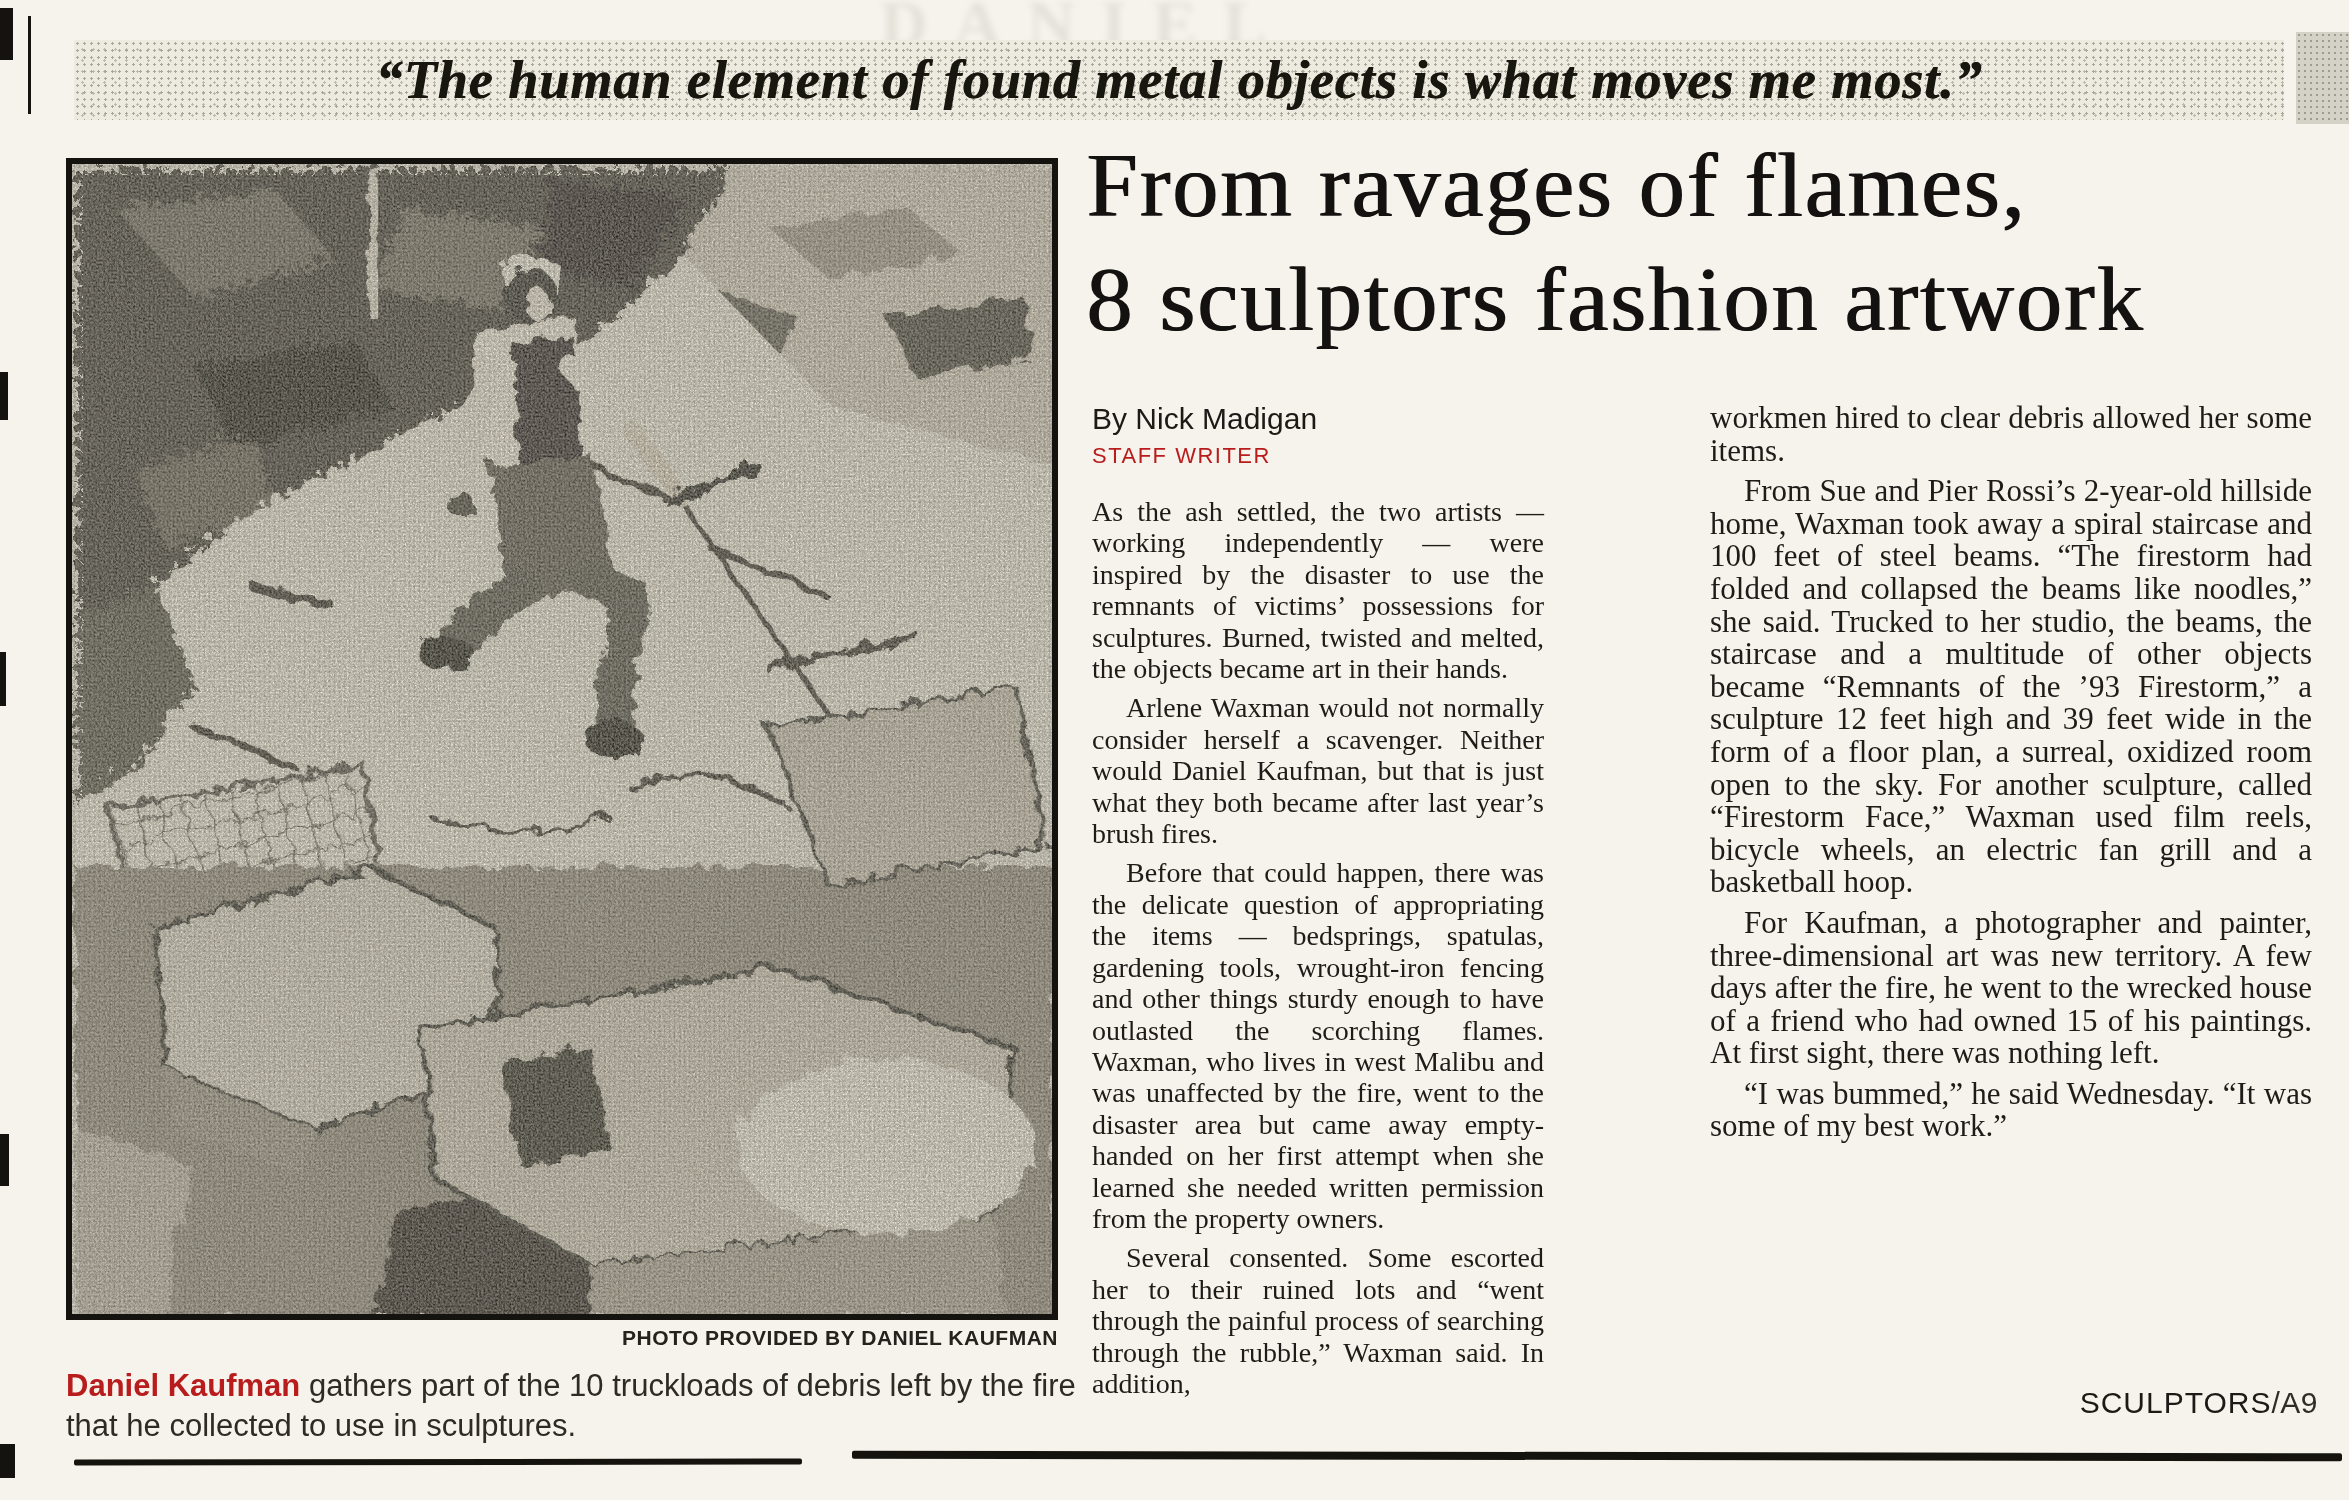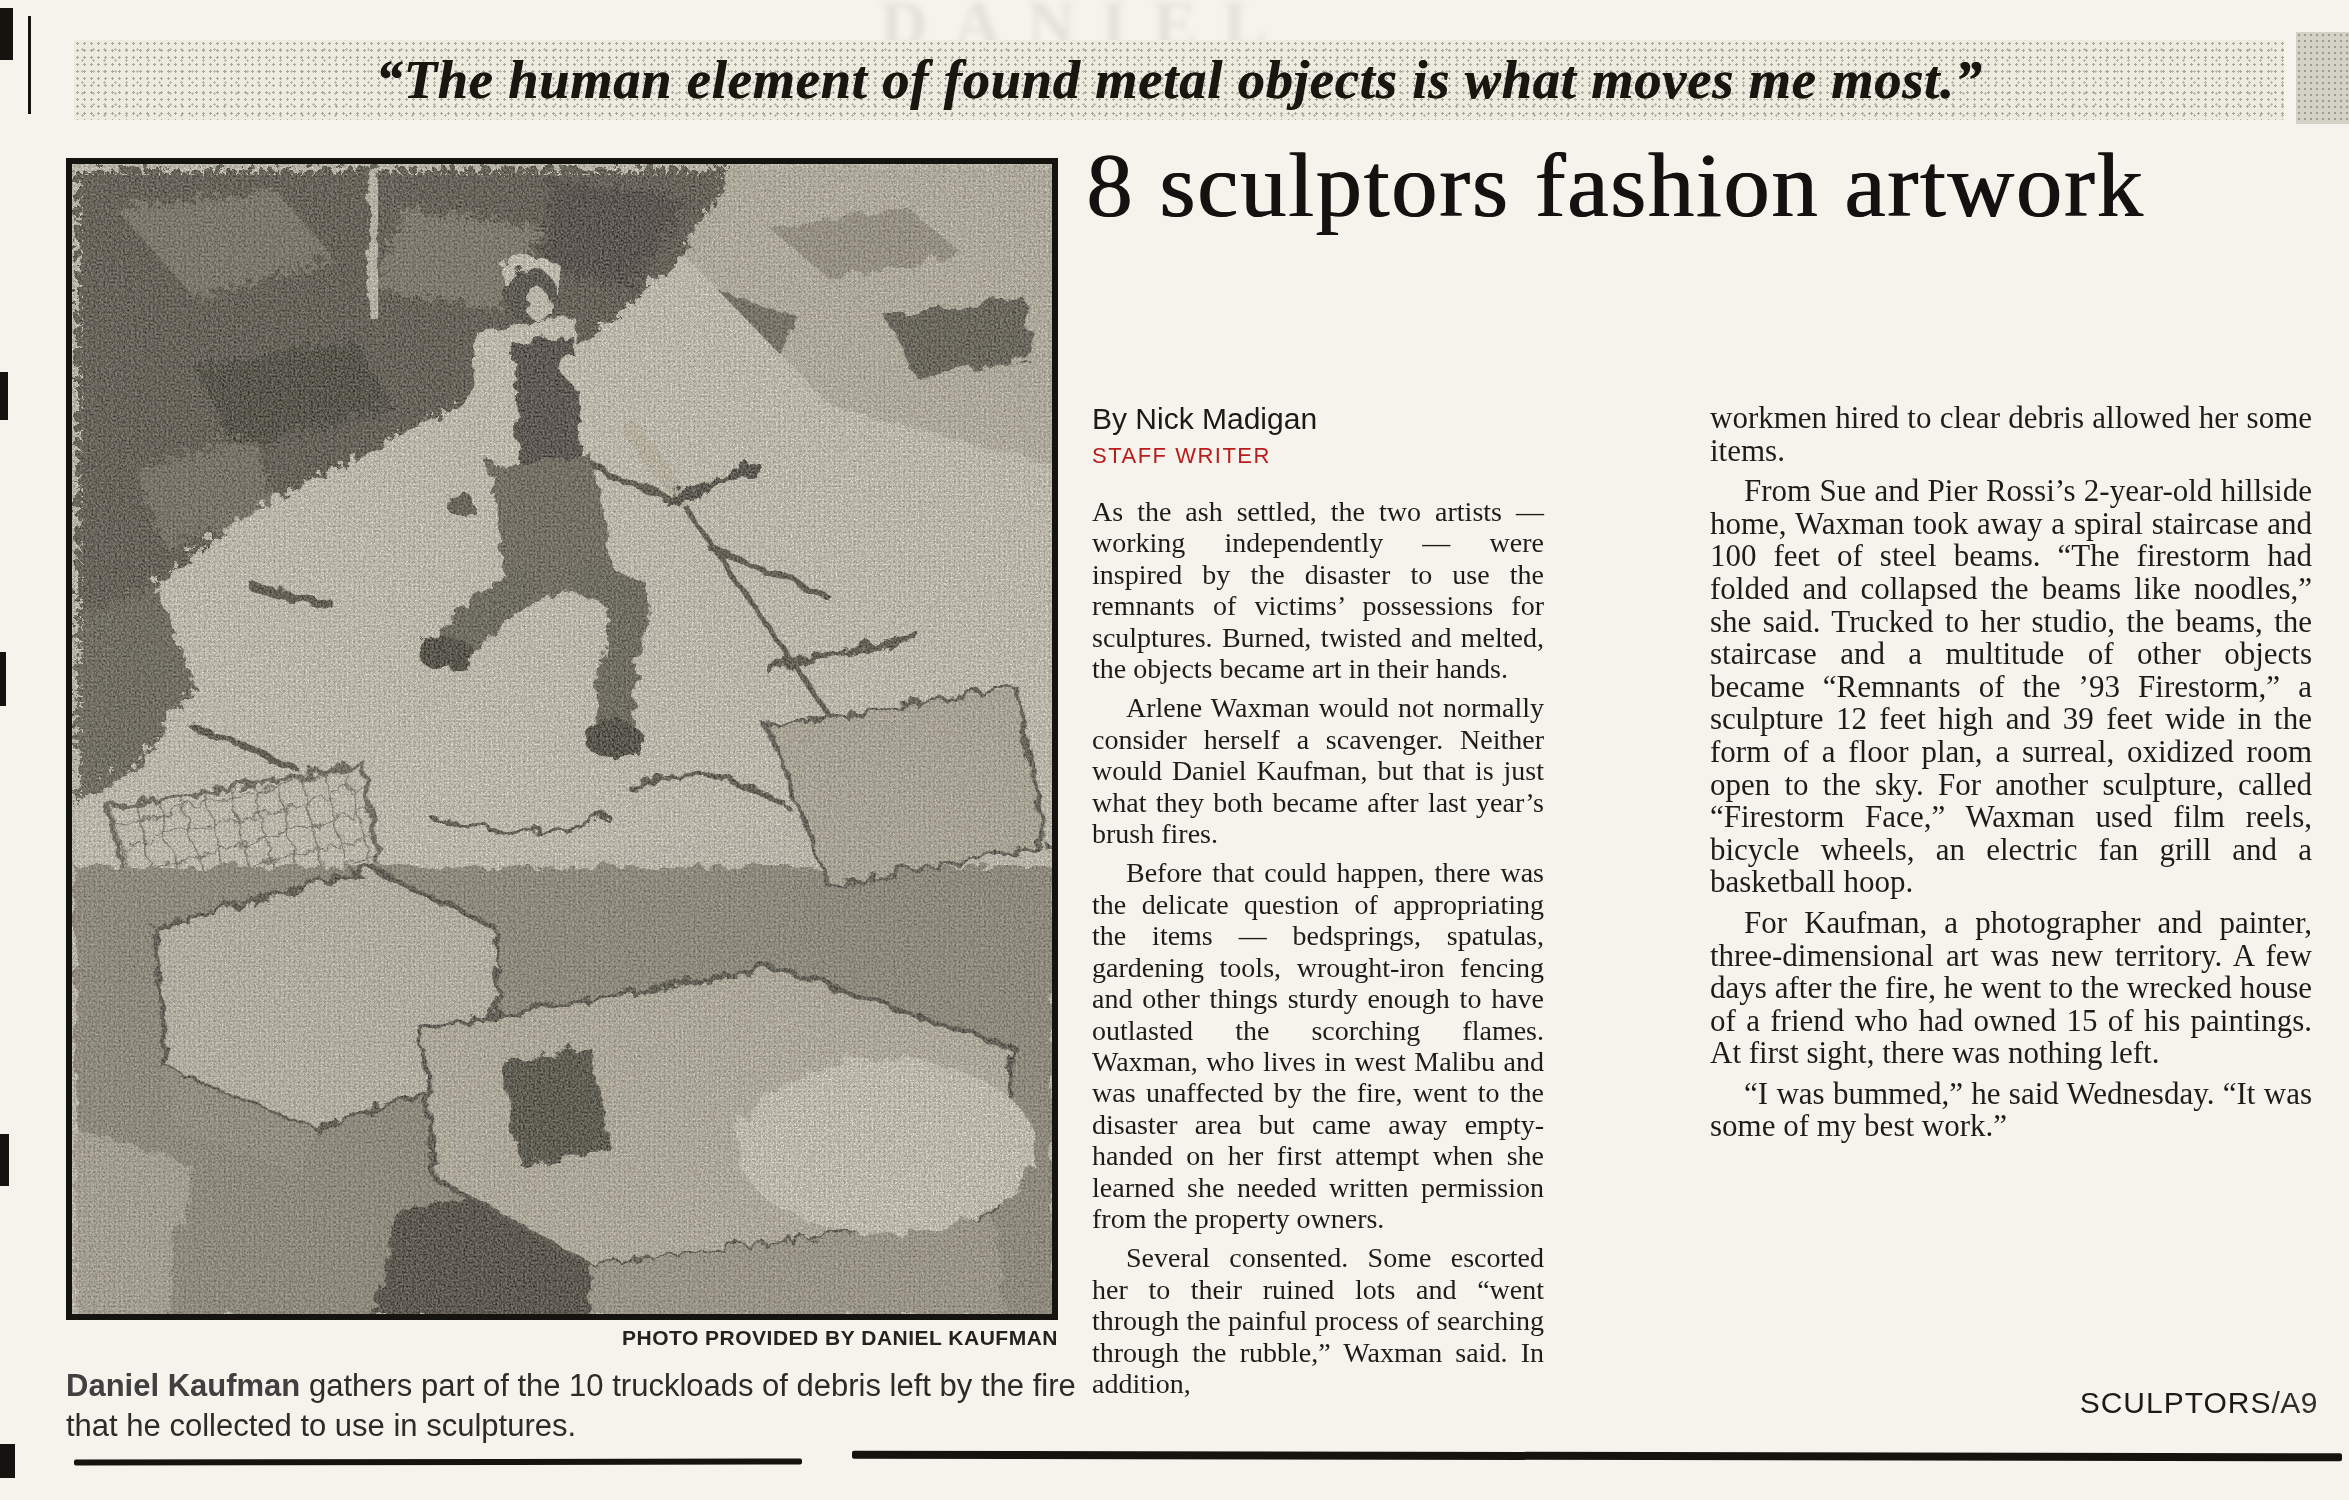--- a/index.html
+++ b/index.html
@@ -62,21 +62,21 @@
     position:absolute;left:66px;top:1326px;width:992px;
     text-align:right;
     font-family:"Liberation Sans",sans-serif;font-weight:bold;
     font-size:21px;letter-spacing:.5px;color:#23221d;
   }
   .caption{
     position:absolute;left:66px;top:1366px;width:1014px;
     font-family:"Liberation Sans",sans-serif;
     font-size:31px;line-height:40px;color:#2c2b26;
   }
-  .caption .lead{font-weight:bold;color:#404040;}
+  .caption .lead{font-weight:bold;color:#b91c1c;}
 
   
   .headline{
     position:absolute;left:1086px;top:128px;width:1256px;
     font-size:92px;line-height:114px;letter-spacing:2px;
     color:#131210;text-shadow:1.3px 0 0 #131210;
     white-space:nowrap;
   }
   .byline{position:absolute;left:1092px;top:402px;font-family:"Liberation Sans",sans-serif;}
   .byline-author{font-size:30px;font-weight:normal;color:#1b1a16;}
@@ -217,20 +217,21 @@
       <rect x="0" y="0" width="990" height="1150" filter="url(#grainB)" opacity="0.5"></rect>
       <rect x="0" y="0" width="990" height="1150" filter="url(#grainW)" opacity="0.35"></rect>
     </svg>
   </div>
 
   <div class="photo-credit">PHOTO PROVIDED BY DANIEL KAUFMAN</div>
 
   <div class="caption"><span class="lead">Daniel Kaufman</span><span> gathers part of the 10 truckloads of debris left by the fire that he collected to use in sculptures.</span></div>
 
   <div class="headline">
+    <div>From ravages of flames,</div>
     <div>8 sculptors fashion artwork</div>
   </div>
 
   <div class="byline">
     <div class="byline-author">By Nick Madigan</div>
     <div class="byline-role">STAFF WRITER</div>
   </div>
 
   <div class="col col1">
     <p>As the ash settled, the two artists — working independently — were inspired by the disaster to use the remnants of victims’ possessions for sculptures. Burned, twisted and melted, the objects became art in their hands.</p>

